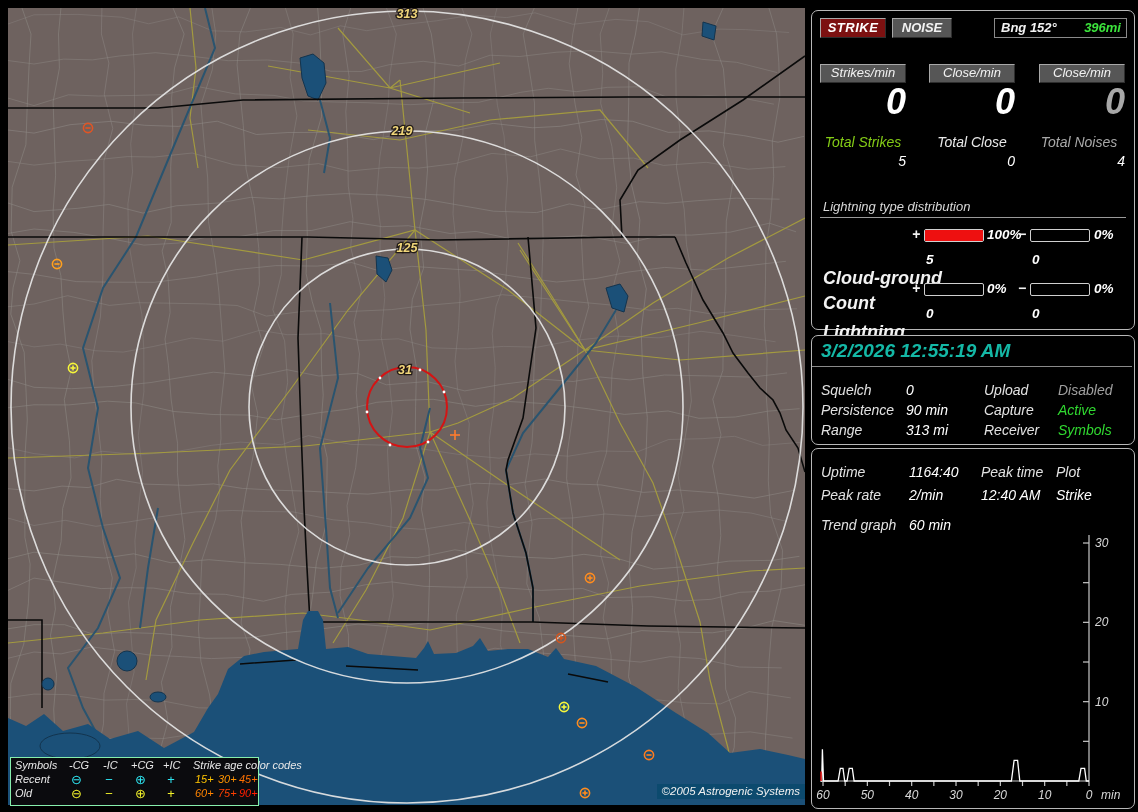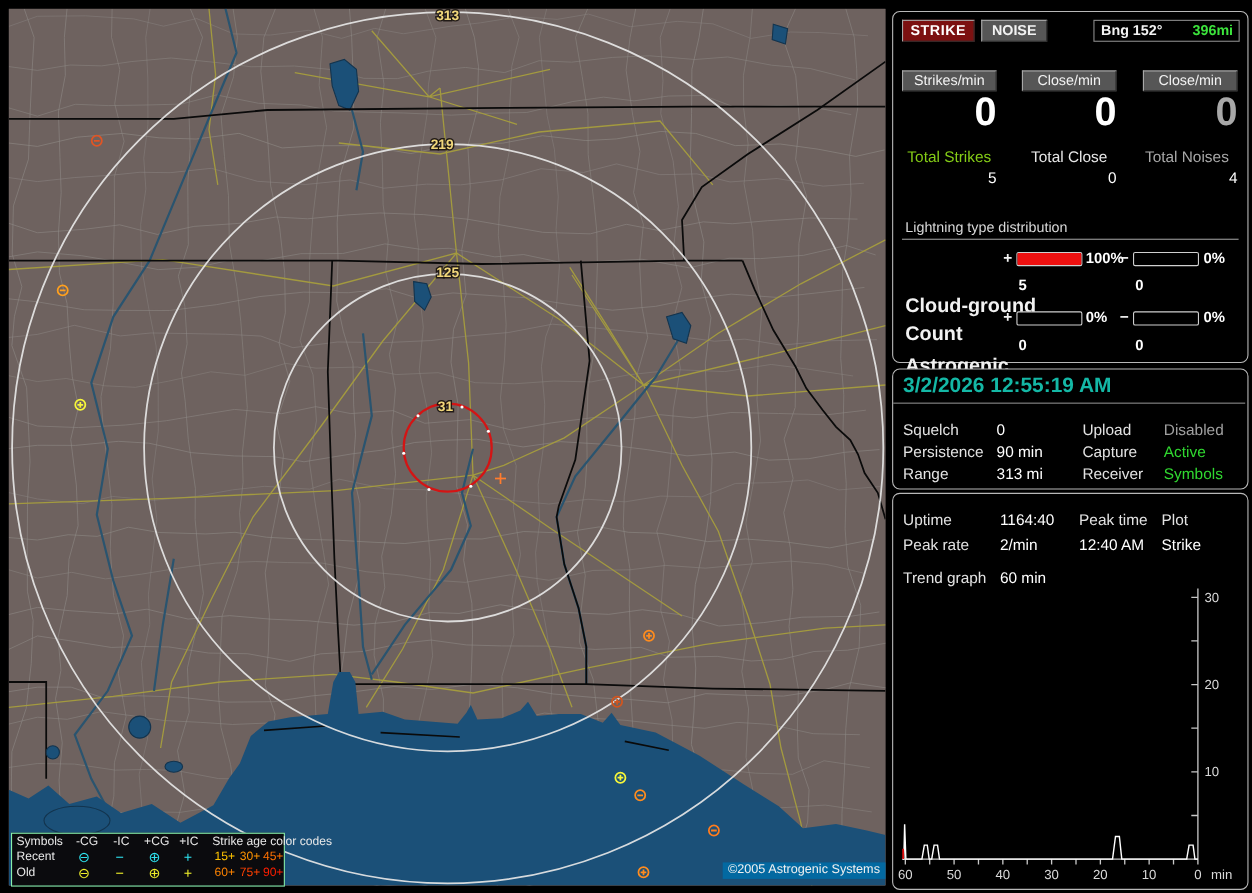--- a/index.html
+++ b/index.html
@@ -1,21 +1,21 @@
 <!DOCTYPE html>
 <html><head>
 <meta charset="utf-8">
 <style>
   html,body{margin:0;padding:0;background:#000;width:1138px;height:812px;overflow:hidden;
     font-family:"Liberation Sans","DejaVu Sans",sans-serif;-webkit-font-smoothing:antialiased;}
-  #stage{position:relative;width:1138px;height:812px;background:#000;}
+  #stage{position:relative;width:1138px;height:812px;background:#000;font-style:italic;}
   
   #map{position:absolute;left:8px;top:8px;width:797px;height:797px;background:#6e625f;}
   #map svg{position:absolute;left:0;top:0;}
-  #copyright{position:absolute;right:0px;bottom:6px;background:#0369a1;color:#f0f0f0;
+  #copyright{position:absolute;right:0px;bottom:6px;background:#0c4a6e;color:#f0f0f0;
     font-size:11.5px;padding:1px 5px 2px 5px;}
   
   #legend{position:absolute;left:2px;bottom:-1px;width:247px;height:47px;background:#0b0b0e;
     border:1px solid #86efac;font-size:11px;color:#e8e8e8;}
   #legend span{position:absolute;white-space:nowrap;}
   .sym{font-size:13px;line-height:11px;}
   
   .panel{position:absolute;left:811px;width:322px;background:#000;border:1px solid #b8b8b8;
     border-radius:7px;color:#e8e8e8;}
   #panel-stats{top:10px;height:318px;}
@@ -299,21 +299,21 @@
     <span class="abs dsign" style="left:206px;top:215px">−</span>
     <div class="dbar" style="left:218px;top:218px">
       <div class="fill" style="width: 0%; background: rgb(238, 16, 16);"></div>
     </div>
     <span class="abs dpct" style="left:282px;top:216px">0%</span>
 
     <div class="abs dlabel" style="left:11px;top:241px">Count</div>
     <span class="abs dpct" style="left:114px;top:241px">5</span>
     <span class="abs dpct" style="left:220px;top:241px">0</span>
 
-    <div class="abs dlabel" style="left:11px;top:270px">Astrogenic</div>
+    <div class="abs dlabel" style="left:11px;top:270px">Lightning</div>
     <span class="abs dsign" style="left:100px;top:269px">+</span>
     <div class="dbar" style="left:112px;top:272px">
       <div class="fill" style="width: 0%; background: rgb(238, 16, 16);"></div>
     </div>
     <span class="abs dpct" style="left:175px;top:270px">0%</span>
     <span class="abs dsign" style="left:206px;top:269px">−</span>
     <div class="dbar" style="left:218px;top:272px">
       <div class="fill" style="width: 0%; background: rgb(238, 16, 16);"></div>
     </div>
     <span class="abs dpct" style="left:282px;top:270px">0%</span>

